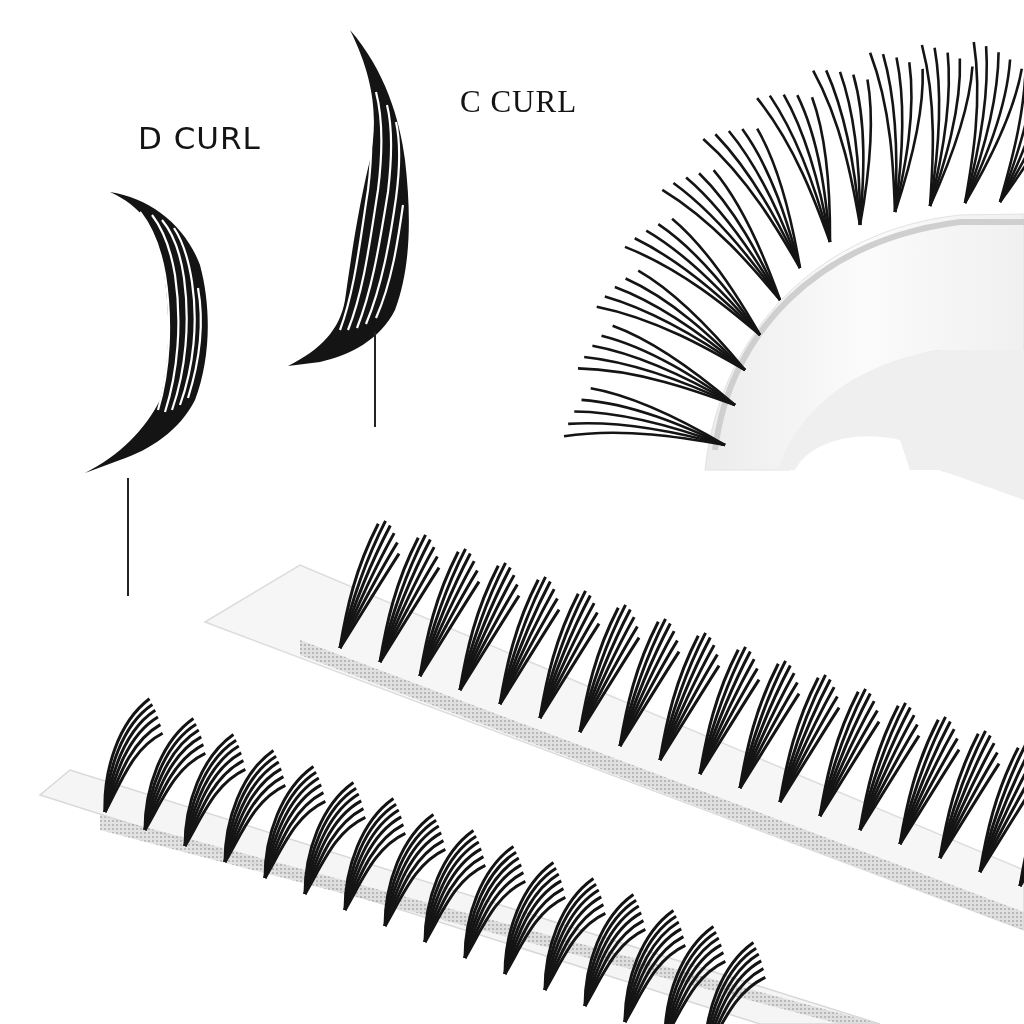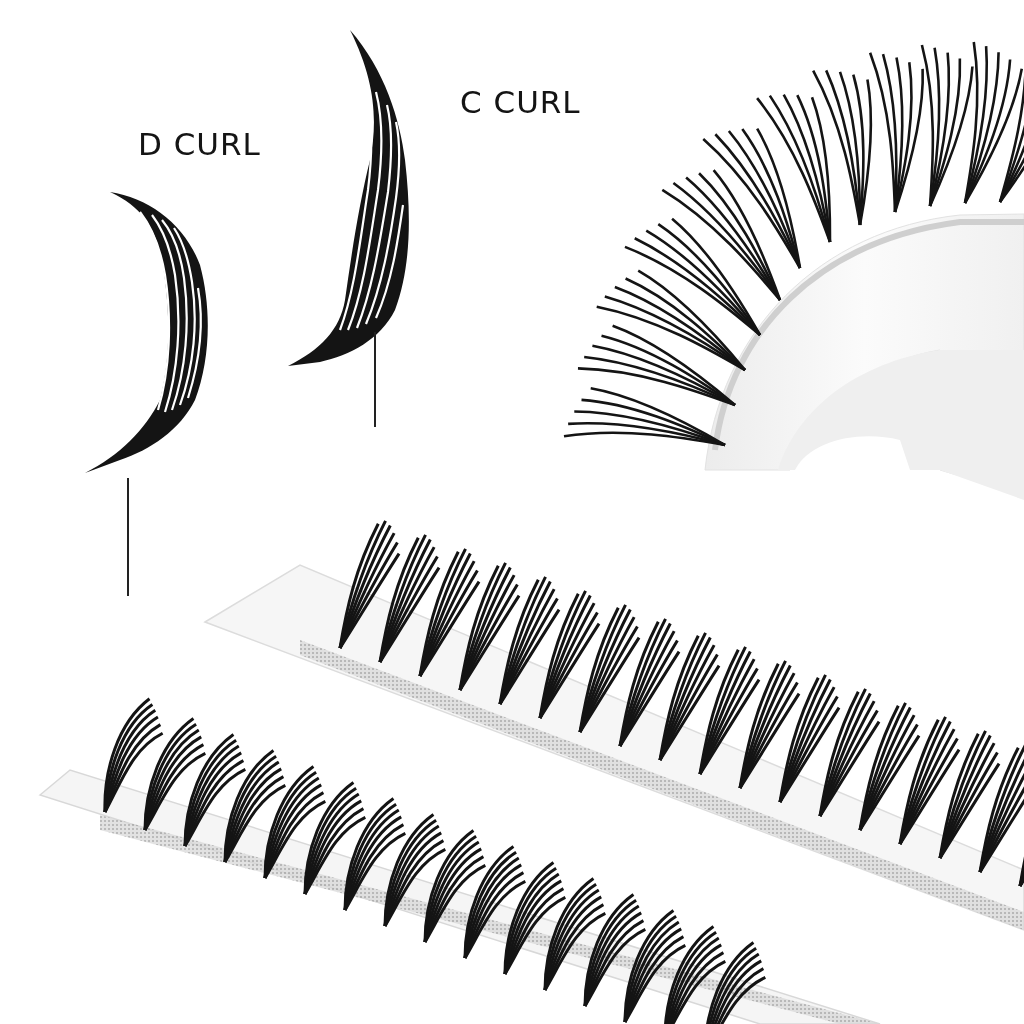--- a/index.html
+++ b/index.html
@@ -11,22 +11,22 @@
     }
     .stage { position: absolute; inset: 0; }
     .label {
       position: absolute;
       font-family: "DejaVu Sans", "Liberation Sans", sans-serif;
       font-size: 31px;
       letter-spacing: 1px;
       color: #141414;
       font-weight: 400;
     }
-    #label-d { left: 138px; top: 126px; text-align: center; }
-    #label-c { left: 460px; top: 84px; }
+    #label-d { left: 138px; top: 120px; text-align: center; }
+    #label-c { left: 460px; top: 84px; font-family: Liberation Serif, serif; }
     svg { position: absolute; left: 0; top: 0; }
   </style>
 </head>
 <body>
 
 <div class="stage">
 
   <svg width="1024" height="1024" viewBox="0 0 1024 1024">
     <defs>
       <linearGradient id="standGrad" x1="0" y1="0" x2="1" y2="0">

